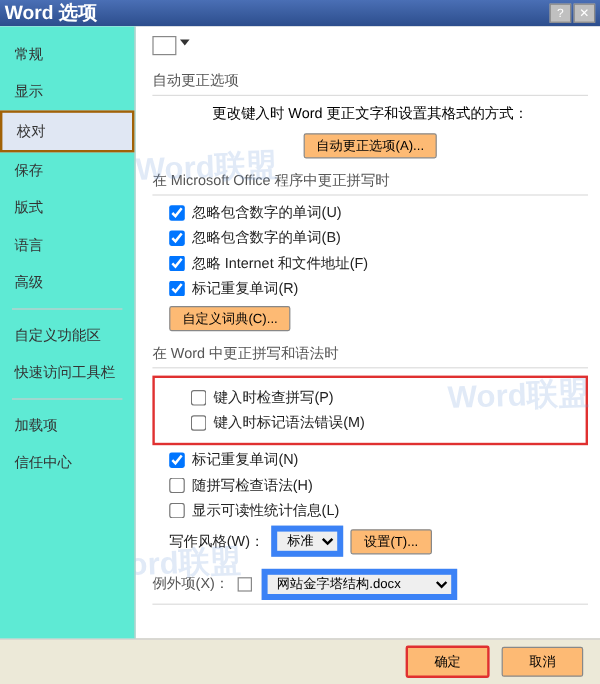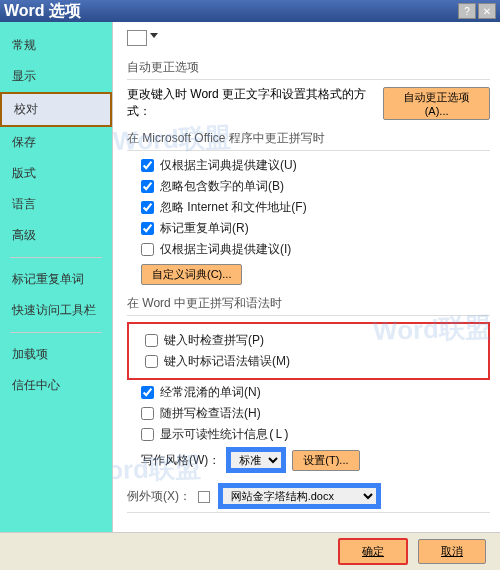--- a/index.html
+++ b/index.html
@@ -14,49 +14,49 @@
 .sidebar-sep { border-top: 1px solid #ccc; margin: 6px 10px; }
 .content { flex: 1; padding: 8px 10px 8px 14px; overflow-y: auto; position: relative; }
 .watermark { position: absolute; font-size: 26px; color: rgba(120,160,220,0.22); font-weight: bold; pointer-events: none; z-index: 0; transform: rotate(-2deg); }
 .section-title { color: #555; margin: 10px 0 6px 0; font-size: 12px; border-bottom: 1px solid #ddd; padding-bottom: 3px; }
 .row { margin: 4px 0 4px 14px; display: flex; align-items: center; gap: 6px; }
 .row input[type=checkbox] { width: 13px; height: 13px; }
 .row label { font-size: 12px; color: #222; }
 .btn { background: #fdba74; border: 1px solid #888; padding: 2px 10px; font-size: 11px; cursor: pointer; border-radius: 2px; text-align: center; }
 .btn-row { margin: 6px 0 4px 14px; }
 select { font-size: 11px; padding: 1px 4px; border: 5px solid #3b82f6; }
-.redbox { border: 2px solid #e03030; padding: 4px 2px; margin: 4px 0; }
+.redbox { border: 2px solid #e03030; padding: 4px 16px; margin: 4px 0; }
 .footer { height: 38px; background: #ece9d8; border-top: 1px solid #ccc; display: flex; justify-content: flex-end; align-items: center; padding-right: 14px; gap: 10px; }
-.footer .btn { padding: 4px 22px; text-decoration: underline; }
+.footer .btn { padding: 4px 22px; }
 .footer .btn.ok { border: 2px solid #e03030; }
 .topicon { display: inline-block; width: 20px; height: 16px; background: #fff; border: 1px solid #888; position: relative; }
 .topicon::after { content: ""; position: absolute; right: -12px; top: 2px; width: 0; height: 0; border-left: 4px solid transparent; border-right: 4px solid transparent; border-top: 5px solid #333; }
-.line-inline { display: flex; align-items: center; gap: 8px; margin: 6px 0 6px 0; }
-.disabled { color: #888; font-family: Liberation Mono, monospace; }
+.line-inline { display: flex; align-items: center; gap: 8px; margin: 6px 0 6px 0; flex-direction: column; }
+.disabled { color: #888; }
 </style>
 </head>
 <body>
 
 <div class="titlebar">
   <span class="titlebar-text">Word 选项</span>
   <div class="titlebar-btn">?</div>
   <div class="titlebar-btn">✕</div>
 </div>
 
 <div class="main">
   <div class="sidebar">
     <div class="sidebar-item">常规</div>
     <div class="sidebar-item">显示</div>
     <div class="sidebar-item selected">校对</div>
     <div class="sidebar-item">保存</div>
     <div class="sidebar-item">版式</div>
     <div class="sidebar-item">语言</div>
     <div class="sidebar-item">高级</div>
     <div class="sidebar-sep"></div>
-    <div class="sidebar-item">标记重复单词</div>
+    <div class="sidebar-item">自定义功能区</div>
     <div class="sidebar-item">快速访问工具栏</div>
     <div class="sidebar-sep"></div>
     <div class="sidebar-item">加载项</div>
     <div class="sidebar-item">信任中心</div>
   </div>
 
   <div class="content">
     <div class="watermark" style="top:100px;left:0;">Word联盟</div>
     <div class="watermark" style="top:290px;left:260px;">Word联盟</div>
     <div class="watermark" style="top:430px;left:-30px;">Word联盟</div>
@@ -65,54 +65,50 @@
 
     <div class="section-title">自动更正选项</div>
     <div class="line-inline">
       <span>更改键入时 Word 更正文字和设置其格式的方式：</span>
       <button class="btn">自动更正选项(A)...</button>
     </div>
 
     <div class="section-title">在 Microsoft Office 程序中更正拼写时</div>
     <div class="row">
         <input type="checkbox" checked="" style="">
-        <label>仅根据主词典提供建议(U)</label>
+        <label>忽略包含数字的单词(U)</label>
       </div>
     <div class="row">
         <input type="checkbox" checked="" style="">
         <label>忽略包含数字的单词(B)</label>
       </div>
     <div class="row">
         <input type="checkbox" checked="" style="">
         <label>忽略 Internet 和文件地址(F)</label>
       </div>
     <div class="row">
         <input type="checkbox" checked="" style="">
         <label>标记重复单词(R)</label>
-      </div>
-    <div class="row">
-        <input type="checkbox" style="">
-        <label>仅根据主词典提供建议(I)</label>
       </div>
     <div class="btn-row"><button class="btn">自定义词典(C)...</button></div>
 
     <div class="section-title">在 Word 中更正拼写和语法时</div>
     <div class="redbox">
       <div class="row">
           <input type="checkbox" style="">
           <label>键入时检查拼写(P)</label>
         </div>
       <div class="row">
           <input type="checkbox" style="">
           <label>键入时标记语法错误(M)</label>
         </div>
     </div>
     <div class="row">
         <input type="checkbox" checked="" style="">
-        <label>经常混淆的单词(N)</label>
+        <label>标记重复单词(N)</label>
       </div>
     <div class="row">
         <input type="checkbox" style="">
         <label>随拼写检查语法(H)</label>
       </div>
     <div class="row">
         <input type="checkbox" style="">
         <label class="disabled">显示可读性统计信息(L)</label>
       </div>
     <div class="row">

